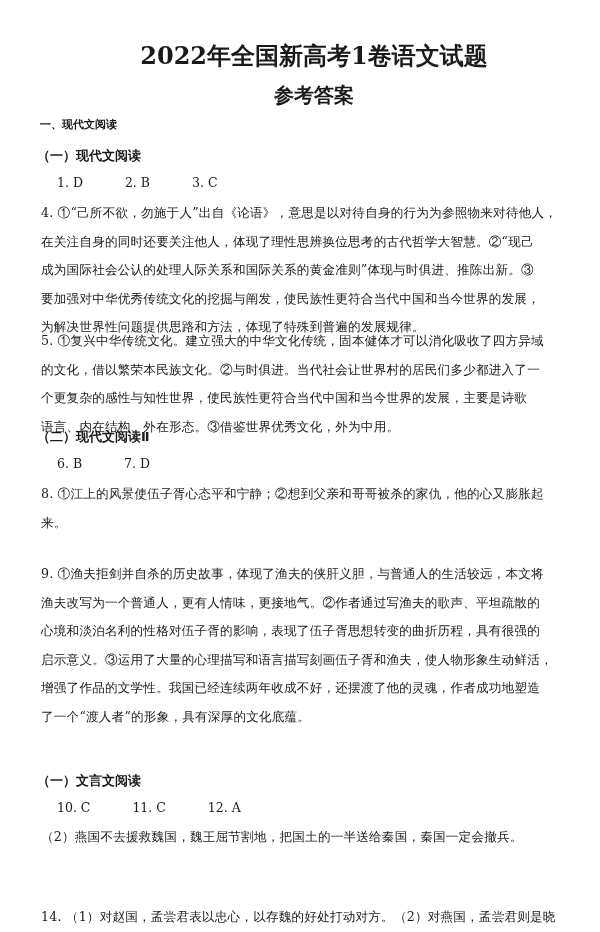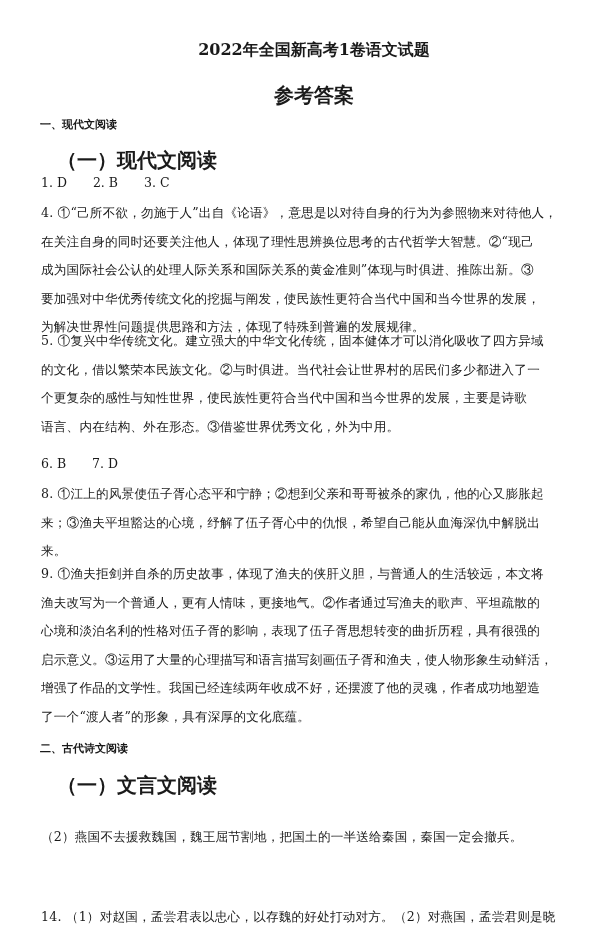--- a/index.html
+++ b/index.html
@@ -1,28 +1,28 @@
 <!DOCTYPE html>
 <html><head>
 <meta charset="utf-8">
 <style>
   html, body { margin:0; padding:0; background:#ffffff; }
   body { width:600px; height:932px; overflow:hidden; position:relative;
          font-family:"DejaVu Serif","Liberation Serif",serif; color:#1a1a1a; }
   .page { position:absolute; left:0; top:0; width:600px; height:932px; }
   .title { position:absolute; top:40px; left:0; width:600px; padding-left:28px; box-sizing:border-box;
-           text-align:center; font-size:16px; font-weight:bold; letter-spacing:0px; }
+           text-align:center; font-size:24px; font-weight:bold; letter-spacing:0px; }
   .subtitle { position:absolute; top:82px; left:0; width:600px; padding-left:28px; box-sizing:border-box;
               text-align:center; font-size:20px; font-weight:bold; }
   .h1 { position:absolute; left:40px; font-size:11px; font-weight:bold;
         font-family:"DejaVu Sans","Liberation Sans",sans-serif; }
-  .h2 { position:absolute; left:40px; font-size:20px; font-weight:bold;
-        font-family:"DejaVu Sans","Liberation Sans",sans-serif;margin-left:20px; }
+  .h2 { position:absolute; left:40px; font-size:13px; font-weight:bold;
+        font-family:"DejaVu Sans","Liberation Sans",sans-serif; }
   .ans { position:absolute; left:41px; font-size:12.5px; word-spacing:0; }
-  .ans span { display:inline-block; margin-right:22px; }
+  .ans span { display:inline-block; margin-right:22px;margin-left:16px; }
   .para { position:absolute; left:41px; width:520px; font-size:12.6px; line-height:28.5px;
           text-align:justify; letter-spacing:0.2px; }
   .para .line { display:block; white-space:nowrap; height:28.5px; }
 </style>
 </head>
 <body>
 
 <div class="page">
 
   <div class="title">2022年全国新高考1卷语文试题</div>
@@ -45,44 +45,48 @@
     <span class="line">为解决世界性问题提供思路和方法，体现了特殊到普遍的发展规律。</span>
   </div>
 
   <div class="para" style="top:327px;">
     <span class="line">5.  ①复兴中华传统文化。建立强大的中华文化传统，固本健体才可以消化吸收了四方异域</span>
     <span class="line">的文化，借以繁荣本民族文化。②与时俱进。当代社会让世界村的居民们多少都进入了一</span>
     <span class="line">个更复杂的感性与知性世界，使民族性更符合当代中国和当今世界的发展，主要是诗歌</span>
     <span class="line">语言、内在结构、外在形态。③借鉴世界优秀文化，外为中用。</span>
   </div>
 
+  <div class="h2" style="top:428px;left:37px;">（二）现代文阅读Ⅱ</div>
 
   <div class="ans" style="top:456px;text-align:center;">
     <span>6. B</span>
     <span>7. D</span>
   </div>
 
   <div class="para" style="top:480px;">
     <span class="line">8.  ①江上的风景使伍子胥心态平和宁静；②想到父亲和哥哥被杀的家仇，他的心又膨胀起</span>
-    <span class="line">来；③渔夫平坦豁达的心境，纾解了伍子胥心中的仇恨，希望自己能从血海深仇中解脱出</span>
     <span class="line">来。</span>
   </div>
 
   <div class="para" style="top:560px;">
     <span class="line">9.  ①渔夫拒剑并自杀的历史故事，体现了渔夫的侠肝义胆，与普通人的生活较远，本文将</span>
     <span class="line">渔夫改写为一个普通人，更有人情味，更接地气。②作者通过写渔夫的歌声、平坦疏散的</span>
     <span class="line">心境和淡泊名利的性格对伍子胥的影响，表现了伍子胥思想转变的曲折历程，具有很强的</span>
     <span class="line">启示意义。③运用了大量的心理描写和语言描写刻画伍子胥和渔夫，使人物形象生动鲜活，</span>
     <span class="line">增强了作品的文学性。我国已经连续两年收成不好，还摆渡了他的灵魂，作者成功地塑造</span>
     <span class="line">了一个“渡人者”的形象，具有深厚的文化底蕴。</span>
   </div>
 
-  <div class="h1" style="top:741px;">二、古代诗文阅读</div>
   <div class="h2" style="top:772px;left:37px;">（一）文言文阅读</div>
 
+  <div class="ans" style="top:800px;">
+    <span>10. C</span>
+    <span>11. C</span>
+    <span>12. A</span>
+  </div>
 
   <div class="para" style="top:823px;">
     <span class="line"> （2）燕国不去援救魏国，魏王屈节割地，把国土的一半送给秦国，秦国一定会撤兵。</span>
   </div>
 
   <div class="para" style="top:880px;margin-top:23px;">
     <span class="line">14.  （1）对赵国，孟尝君表以忠心，以存魏的好处打动对方。（2）对燕国，孟尝君则是晓</span>
   </div>
 
 </div>

